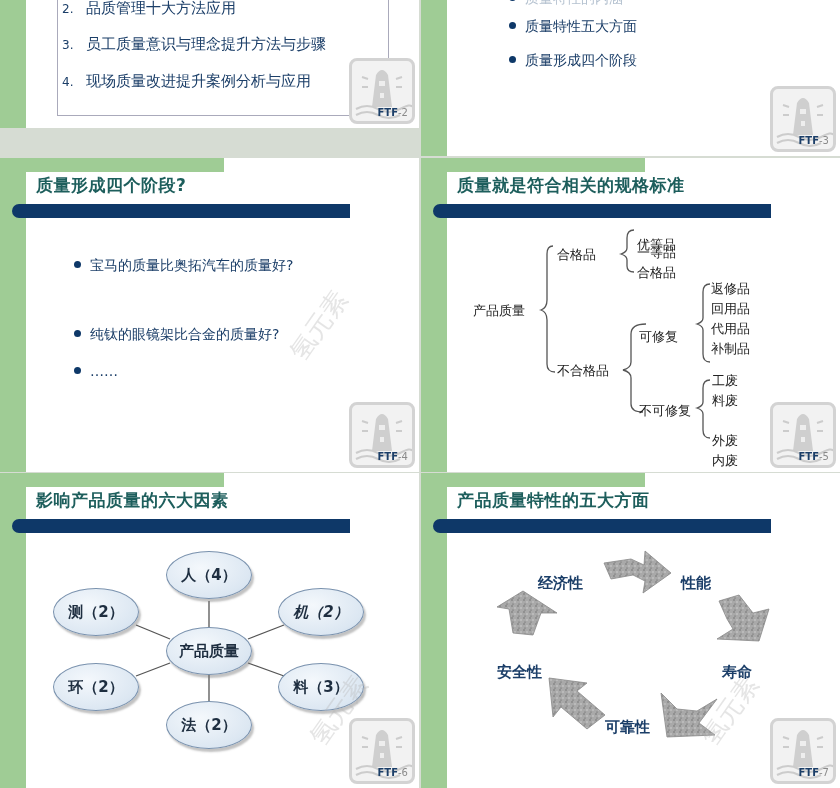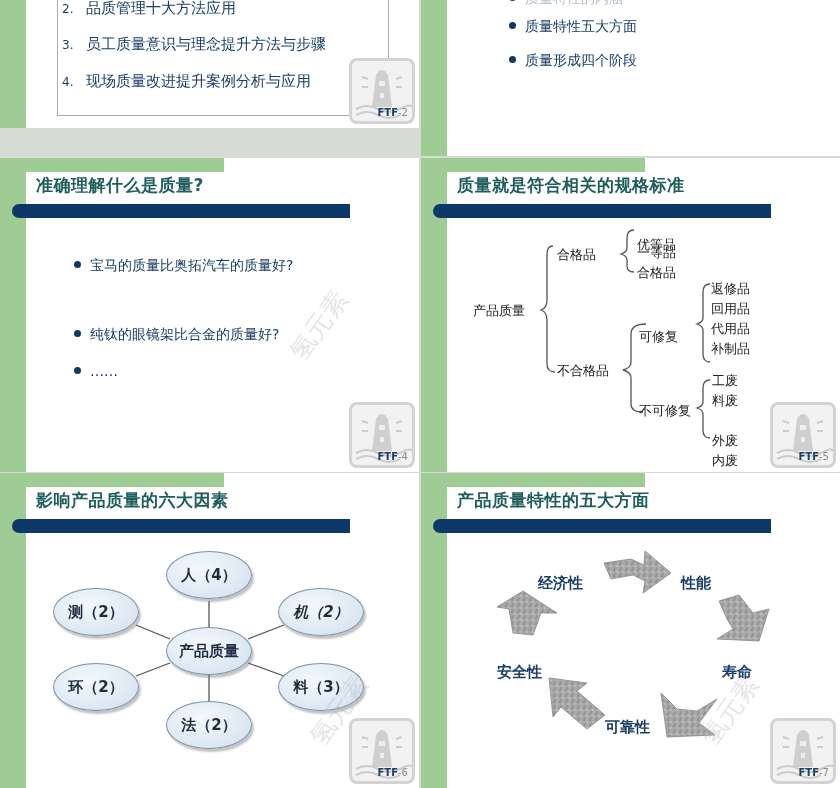--- a/index.html
+++ b/index.html
@@ -49,27 +49,42 @@
     <div class="ftf"><span style="color:#1b3e68;font-weight:bold;">FTF</span><span>-2</span></div>
   </div>
 </div>
 
 <div class="slide" style="left:421px;top:0;height:156px;">
   <div class="green-left"></div>
   <div class="inner-white" style="top:0;border-top-left-radius:0;"></div>
   <div class="bullet" style="left:88px;top:-10px;color:#b5c2d0;"><span class="dot"></span><span>质量特性的内涵</span></div>
   <div class="bullet" style="left:88px;top:18px;"><span class="dot"></span><span>质量特性五大方面</span></div>
   <div class="bullet" style="left:88px;top:52px;"><span class="dot"></span><span>质量形成四个阶段</span></div>
+  <div class="logo">
+    <svg width="60" height="60" viewBox="0 0 60 60">
+      <polygon points="24,14 36,14 40,46 20,46" fill="#cfcfcf"></polygon>
+        <path d="M24 14 Q30 4 36 14 Z" fill="#cfcfcf"></path>
+      <rect x="27" y="20" width="6" height="5" fill="#eee"></rect>
+        <rect x="28" y="32" width="4" height="5" fill="#eee"></rect>
+      <line x1="10" y1="16" x2="16" y2="18" stroke="#ccc" stroke-width="2"></line>
+        <line x1="44" y1="18" x2="50" y2="16" stroke="#ccc" stroke-width="2"></line>
+      <line x1="10" y1="26" x2="16" y2="26" stroke="#ccc" stroke-width="2"></line>
+        <line x1="44" y1="26" x2="50" y2="26" stroke="#ccc" stroke-width="2"></line>
+      <path d="M4 48 Q15 42 26 48 T48 48 T60 46" stroke="#ccc" stroke-width="2" fill="none"></path>
+      <path d="M4 54 Q15 48 26 54 T48 54" stroke="#ccc" stroke-width="2" fill="none"></path>
+    </svg>
+    <div class="ftf"><span style="color:#1b3e68;font-weight:bold;">FTF</span><span>-3</span></div>
+  </div>
 </div>
 
 <div class="slide" style="left:0;top:158px;height:314px;">
   <div class="green-left"></div>
   <div class="green-top"></div>
   <div class="inner-white"></div>
-  <div class="title">准确理解什么是质量?</div>
+  <div class="title">质量形成四个阶段?</div>
   <div class="title-bar"></div>
   <div class="bullet" style="left:74px;top:99px;"><span class="dot"></span><span>宝马的质量比奥拓汽车的质量好?</span></div>
   <div class="bullet" style="left:74px;top:168px;"><span class="dot"></span><span>纯钛的眼镜架比合金的质量好?</span></div>
   <div class="bullet" style="left:74px;top:205px;"><span class="dot"></span><span>……</span></div>
   <div class="watermark" style="left:280px;top:150px;">氢元素</div>
   <div class="logo">
     <svg width="60" height="60" viewBox="0 0 60 60">
       <polygon points="24,14 36,14 40,46 20,46" fill="#cfcfcf"></polygon>
         <path d="M24 14 Q30 4 36 14 Z" fill="#cfcfcf"></path>
       <rect x="27" y="20" width="6" height="5" fill="#eee"></rect>

